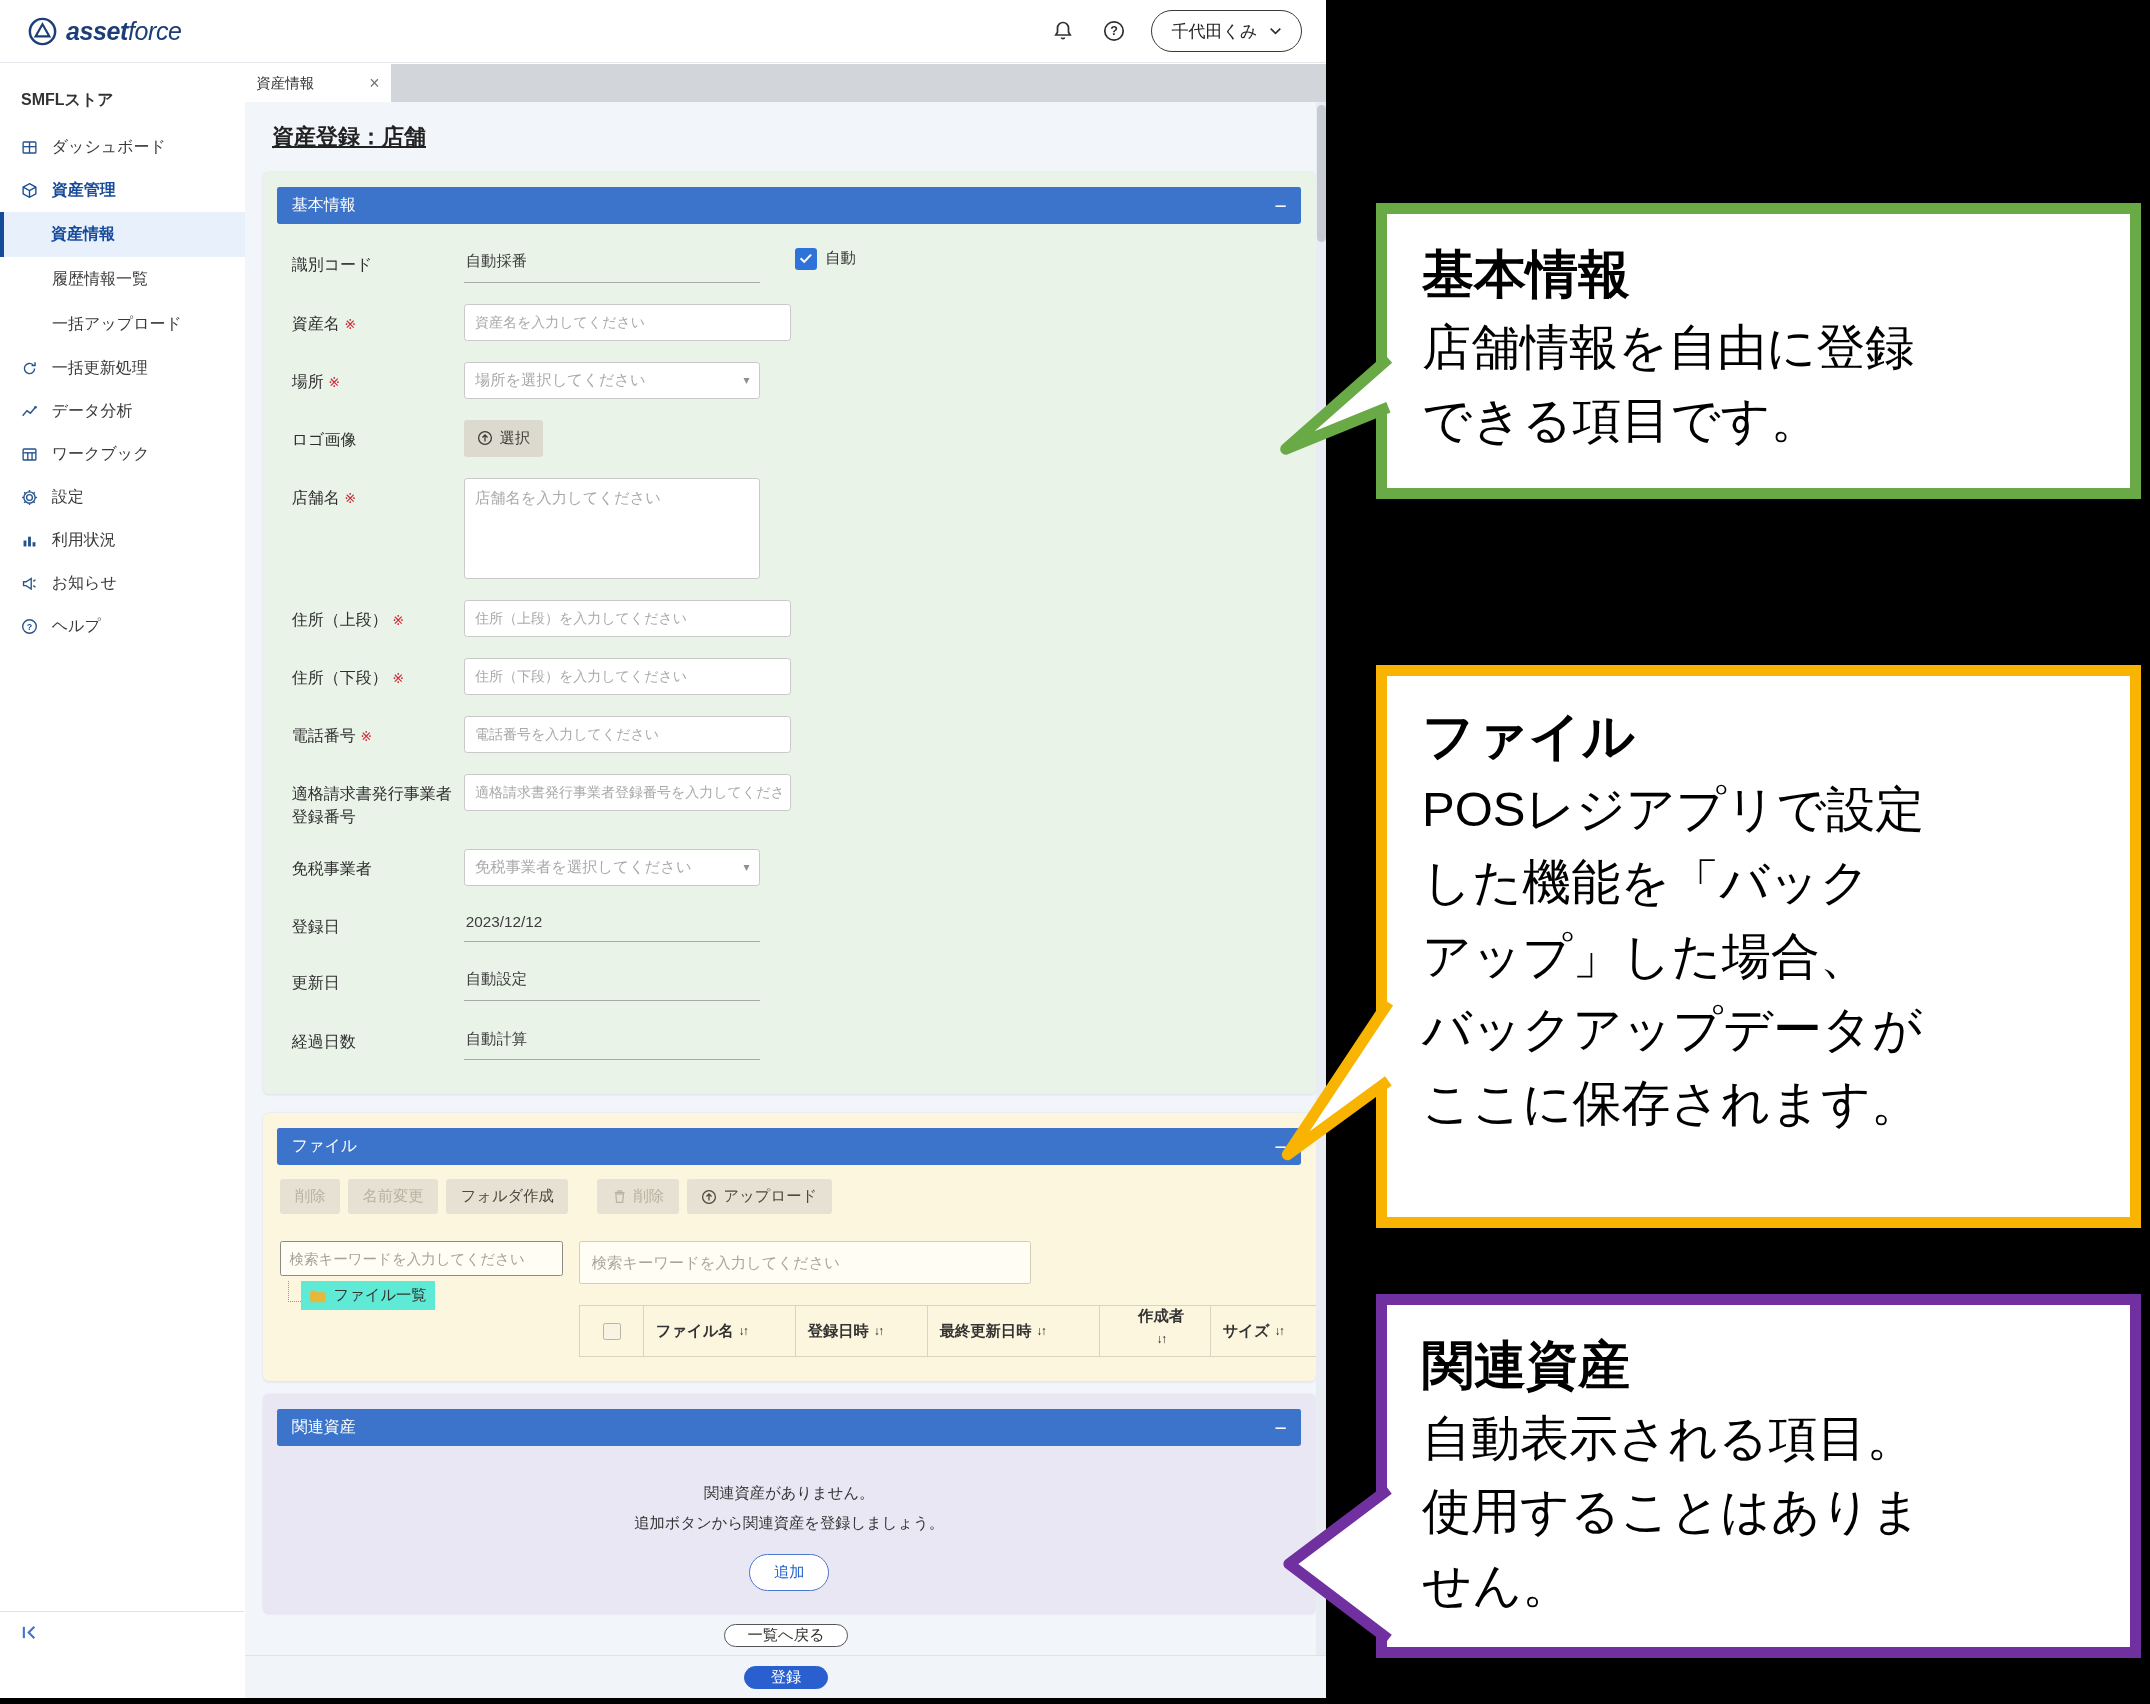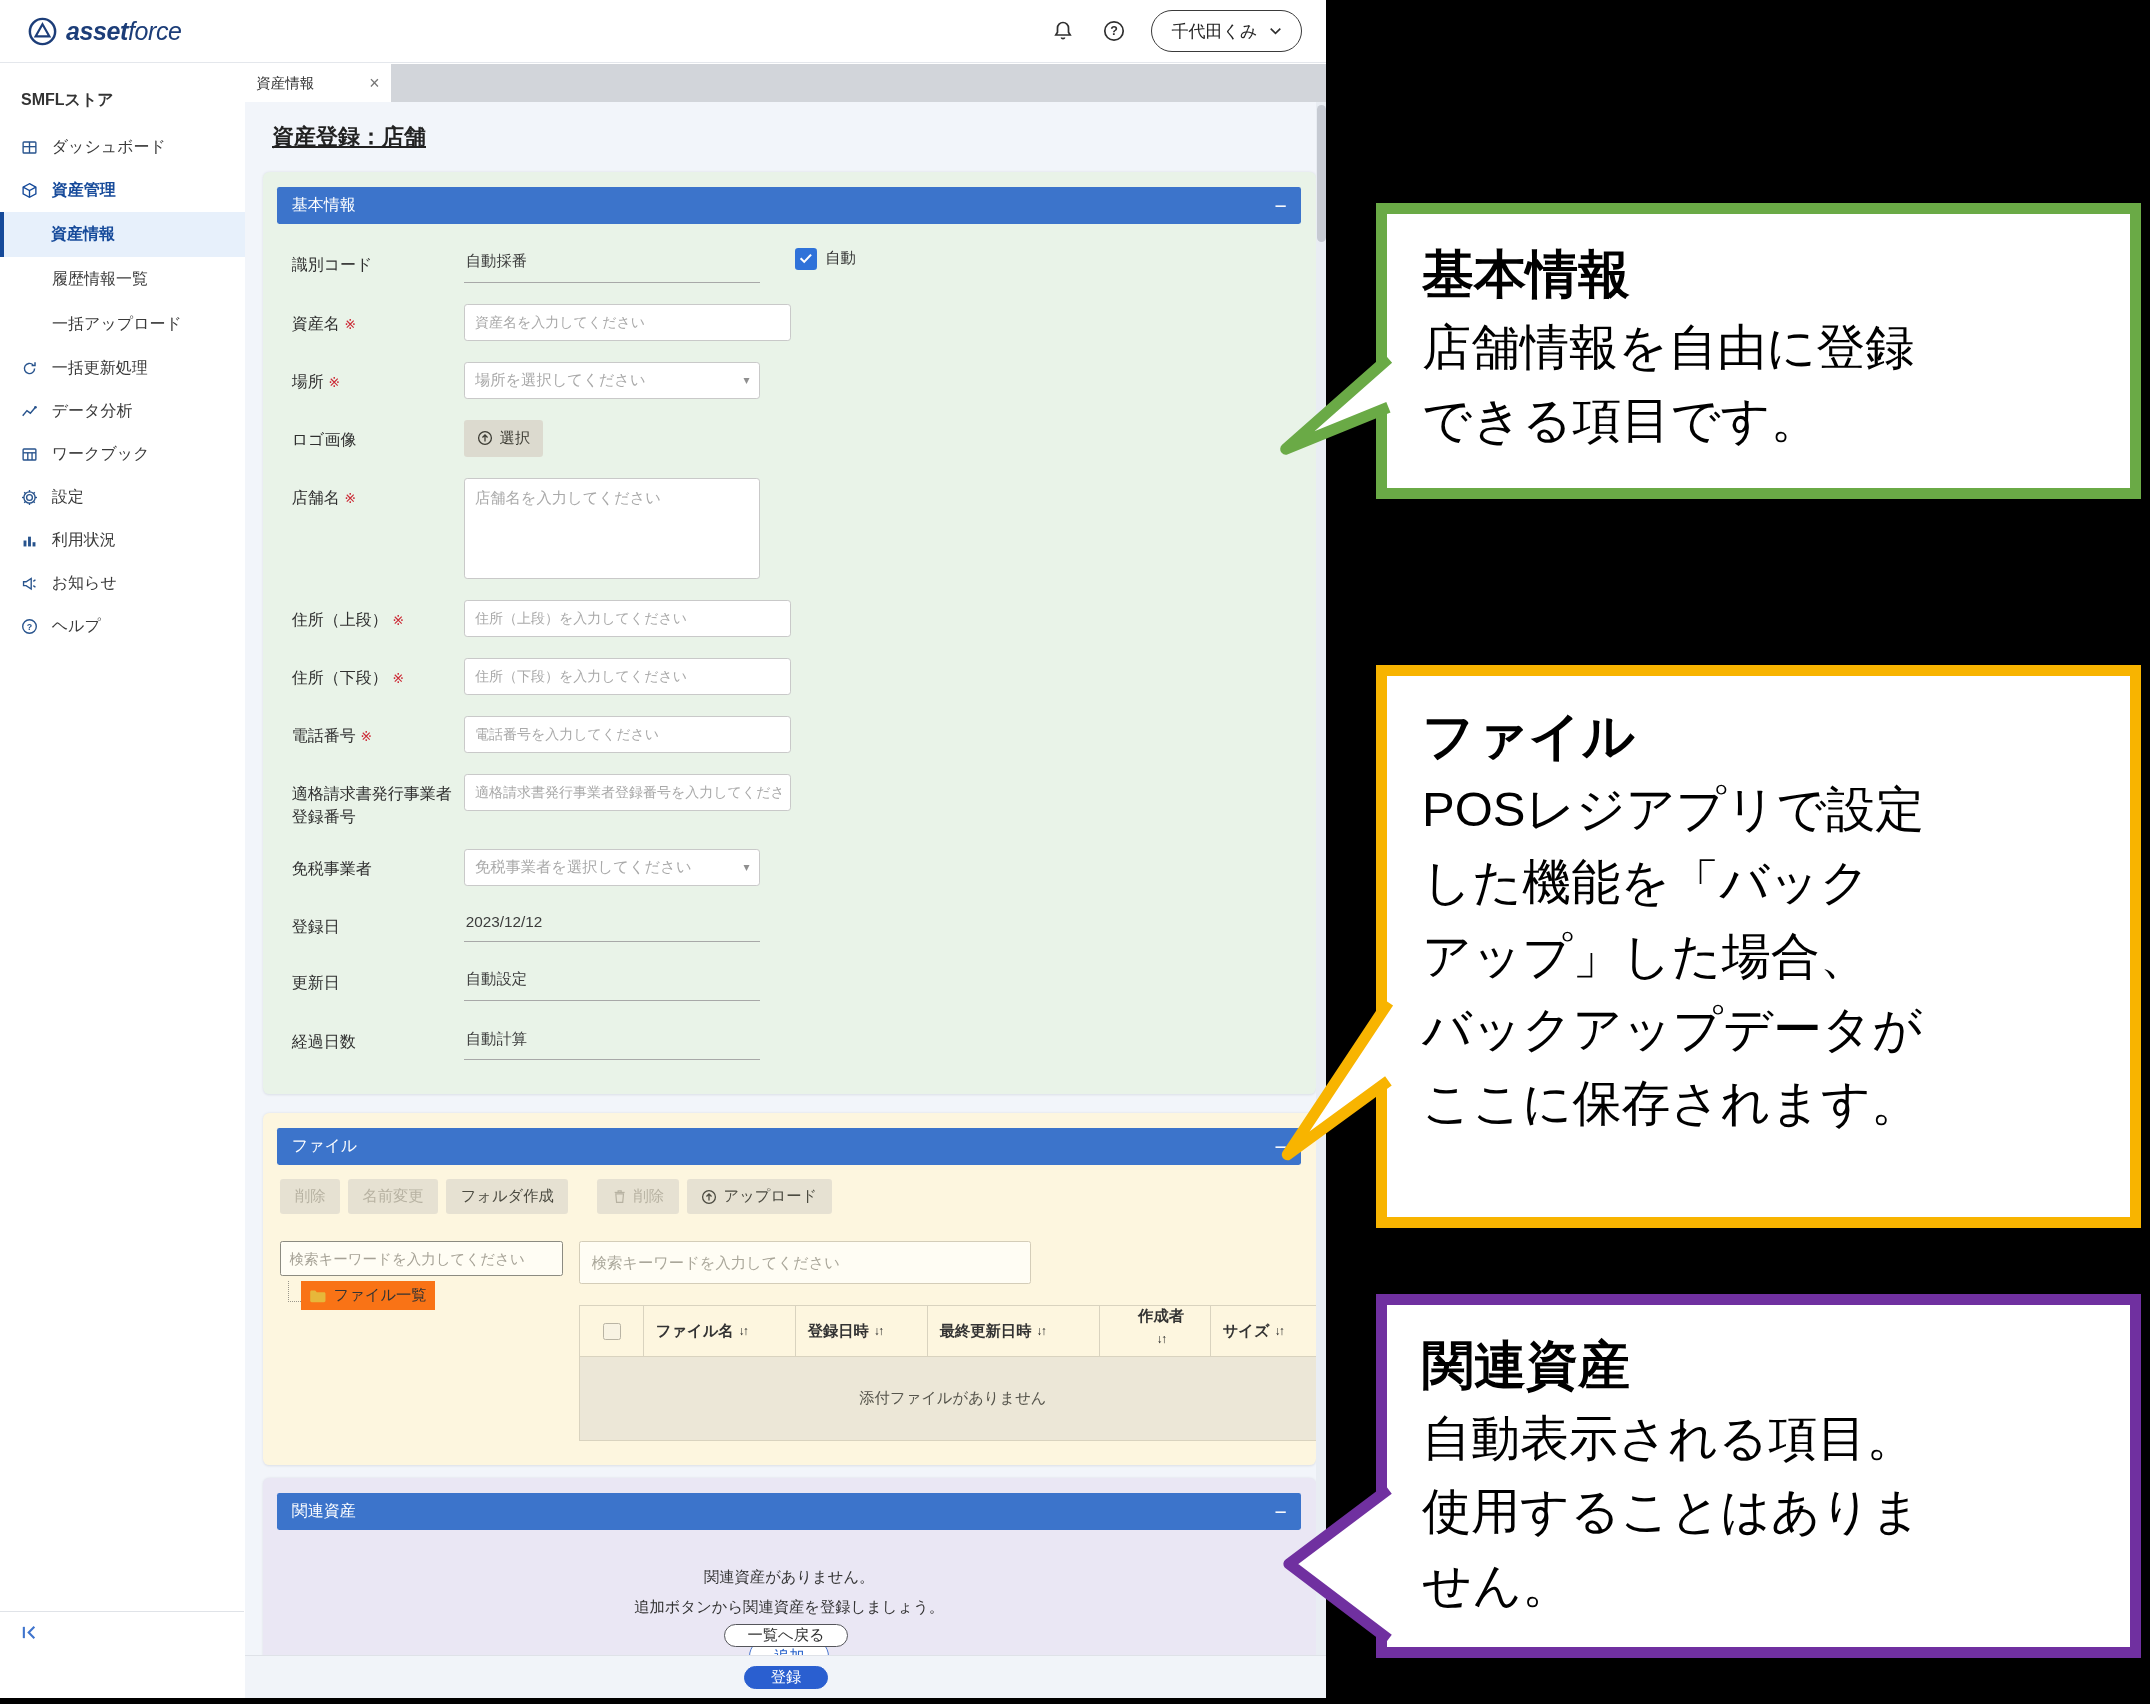--- a/index.html
+++ b/index.html
@@ -62,21 +62,21 @@
   .ftoolbar{display:flex;align-items:center;gap:8px;margin-top:14.5px;padding-left:3.2px;}
   .fbtn{display:inline-flex;align-items:center;gap:6.4px;height:35px;padding:0 14.5px;background:#e6e1d2;border:none;border-radius:3.2px;font-size:15.3px;cursor:pointer;color:#4b4a40;}
   .fbtn.disabled{color:#b7b2a2;cursor:default;}
   .fbtn.grp{margin-left:21px;}
   .fcols{display:flex;margin-top:27px;padding-left:3.2px;}
   .fleft{width:299px;flex:0 0 auto;}
   .search-left{width:283px;height:35px;border:1.6px solid #8c8b81;border-radius:2.4px;background:#fffdf4;font-size:14.5px;color:#444;padding:0 8px;outline:none;}
   .search-left::placeholder{color:#a6a296;}
   .tree{margin-top:4.8px;padding-left:8px;display:flex;align-items:flex-end;}
   .tree-elbow{width:13px;height:21px;border-left:1.6px dotted #9a978c;border-bottom:1.6px dotted #9a978c;margin-bottom:8px;}
-  .tree-node{display:flex;align-items:center;gap:6.4px;background:#f97316;padding:4px 8px;cursor:pointer;}
+  .tree-node{display:flex;align-items:center;gap:6.4px;background:#5eead4;padding:4px 8px;cursor:pointer;}
   .tree-label{font-size:15.3px;color:#333;}
   .fright{flex:1;}
   .search-right{width:452px;height:43px;border:0.8px solid #d4cdb8;border-radius:2.4px;background:#fffdf4;font-size:15.3px;color:#444;padding:0 11.3px;outline:none;}
   .search-right::placeholder{color:#aaa79a;}
   .ftable{width:747px;margin-top:21px;border:0.8px solid #d9d3bf;}
   .fthead{display:flex;height:50px;}
   .th{display:flex;align-items:center;font-size:15.3px;font-weight:bold;color:#333;padding-left:11.3px;border-right:0.8px solid #d9d3bf;cursor:pointer;gap:4.8px;}
   .th:last-child{border-right:none;}
   .th .sort{font-size:12px;font-weight:bold;color:#222;letter-spacing:-1.6px;}
   .th-cb{width:64px;justify-content:center;padding-left:0;cursor:default;}
@@ -480,21 +480,20 @@
                     </div>
                   <div class="th" style="width:111px;flex-direction:column;">
                       <span>作成者</span>
                       <span class="sort">↓↑</span>
                     </div>
                   <div class="th" style="width:113px;">
                       <span>サイズ</span>
                       <span class="sort">↓↑</span>
                     </div>
                 </div>
-                <div class="fempty">添付ファイルがありません</div>
               </div>
             </div>
           </div>
         </div>
 
         <div class="card card-related">
           <div class="sec-head">
             <span>関連資産</span>
             <span class="sec-min">−</span>
           </div>

